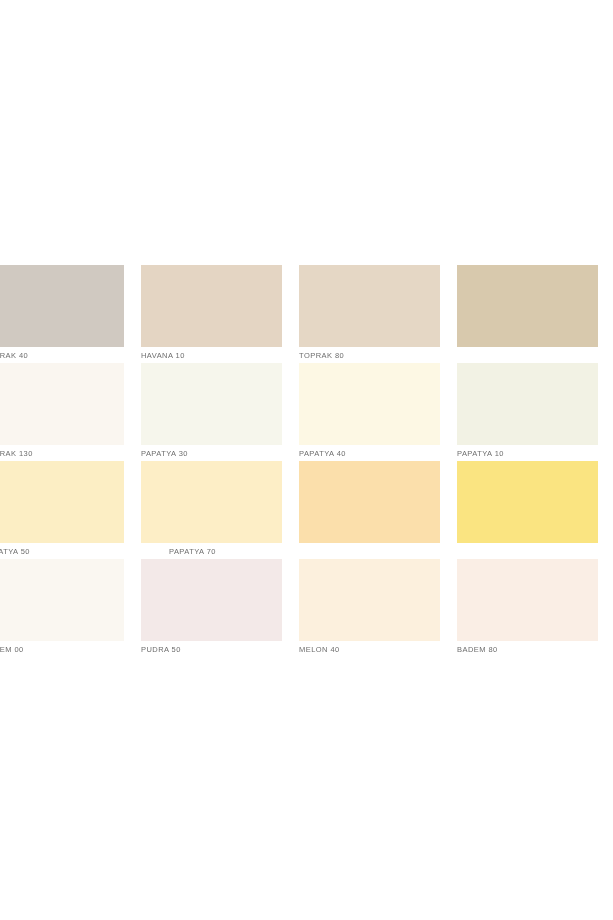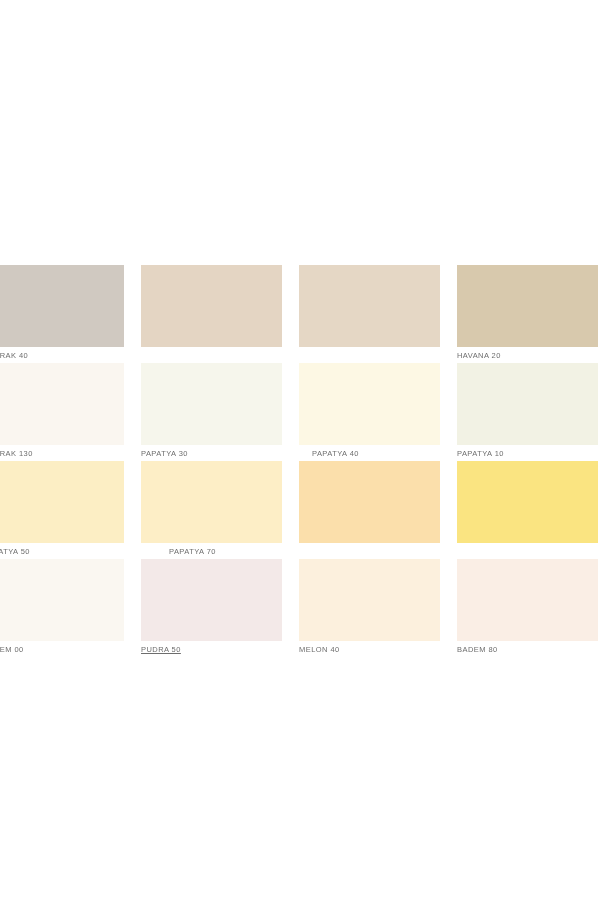--- a/index.html
+++ b/index.html
@@ -68,39 +68,40 @@
 <body style="background: rgb(255, 255, 255);">
 
 <div id="swatch-viewport">
   <div id="swatch-grid">
       <div class="swatch-cell">
         <span class="swatch-chip" style="background: rgb(208, 201, 193);"></span>
         <span class="swatch-label" style="color: rgb(109, 109, 109);">TOPRAK 40</span>
       </div>
       <div class="swatch-cell">
         <span class="swatch-chip" style="background: rgb(228, 213, 195);"></span>
+        <span class="swatch-label" style="color: rgb(109, 109, 109);">HAVANA 10</span>
       </div>
       <div class="swatch-cell">
         <span class="swatch-chip" style="background: rgb(229, 215, 197);"></span>
+        <span class="swatch-label" style="color: rgb(109, 109, 109);">TOPRAK 80</span>
       </div>
       <div class="swatch-cell">
         <span class="swatch-chip" style="background: rgb(216, 201, 173);"></span>
-        <span class="swatch-label" style="color: rgb(109, 109, 109);">HAVANA 20</span>
       </div>
       <div class="swatch-cell">
         <span class="swatch-chip" style="background: rgb(250, 246, 240);"></span>
         <span class="swatch-label" style="color: rgb(109, 109, 109);">TOPRAK 130</span>
       </div>
       <div class="swatch-cell">
         <span class="swatch-chip" style="background: rgb(246, 246, 236);"></span>
         <span class="swatch-label" style="color: rgb(109, 109, 109);">PAPATYA 30</span>
       </div>
       <div class="swatch-cell">
         <span class="swatch-chip" style="background: rgb(253, 248, 228);"></span>
-        <span class="swatch-label" style="color: rgb(109, 109, 109); margin-left: 13px;">PAPATYA 40</span>
+        <span class="swatch-label" style="color: rgb(109, 109, 109);">PAPATYA 40</span>
       </div>
       <div class="swatch-cell">
         <span class="swatch-chip" style="background: rgb(242, 242, 228);"></span>
         <span class="swatch-label" style="color: rgb(109, 109, 109);">PAPATYA 10</span>
       </div>
       <div class="swatch-cell">
         <span class="swatch-chip" style="background: rgb(252, 238, 196);"></span>
         <span class="swatch-label" style="color: rgb(109, 109, 109);">PAPATYA 50</span>
       </div>
       <div class="swatch-cell">
@@ -112,21 +113,21 @@
       </div>
       <div class="swatch-cell">
         <span class="swatch-chip" style="background: rgb(250, 228, 129);"></span>
       </div>
       <div class="swatch-cell">
         <span class="swatch-chip" style="background: rgb(250, 247, 241);"></span>
         <span class="swatch-label" style="color: rgb(109, 109, 109);">BADEM 00</span>
       </div>
       <div class="swatch-cell">
         <span class="swatch-chip" style="background: rgb(243, 233, 232);"></span>
-        <span class="swatch-label" style="color: rgb(109, 109, 109); text-decoration: underline;">PUDRA 50</span>
+        <span class="swatch-label" style="color: rgb(109, 109, 109);">PUDRA 50</span>
       </div>
       <div class="swatch-cell">
         <span class="swatch-chip" style="background: rgb(252, 240, 221);"></span>
         <span class="swatch-label" style="color: rgb(109, 109, 109);">MELON 40</span>
       </div>
       <div class="swatch-cell">
         <span class="swatch-chip" style="background: rgb(250, 238, 229);"></span>
         <span class="swatch-label" style="color: rgb(109, 109, 109);">BADEM 80</span>
       </div>
     </div>

